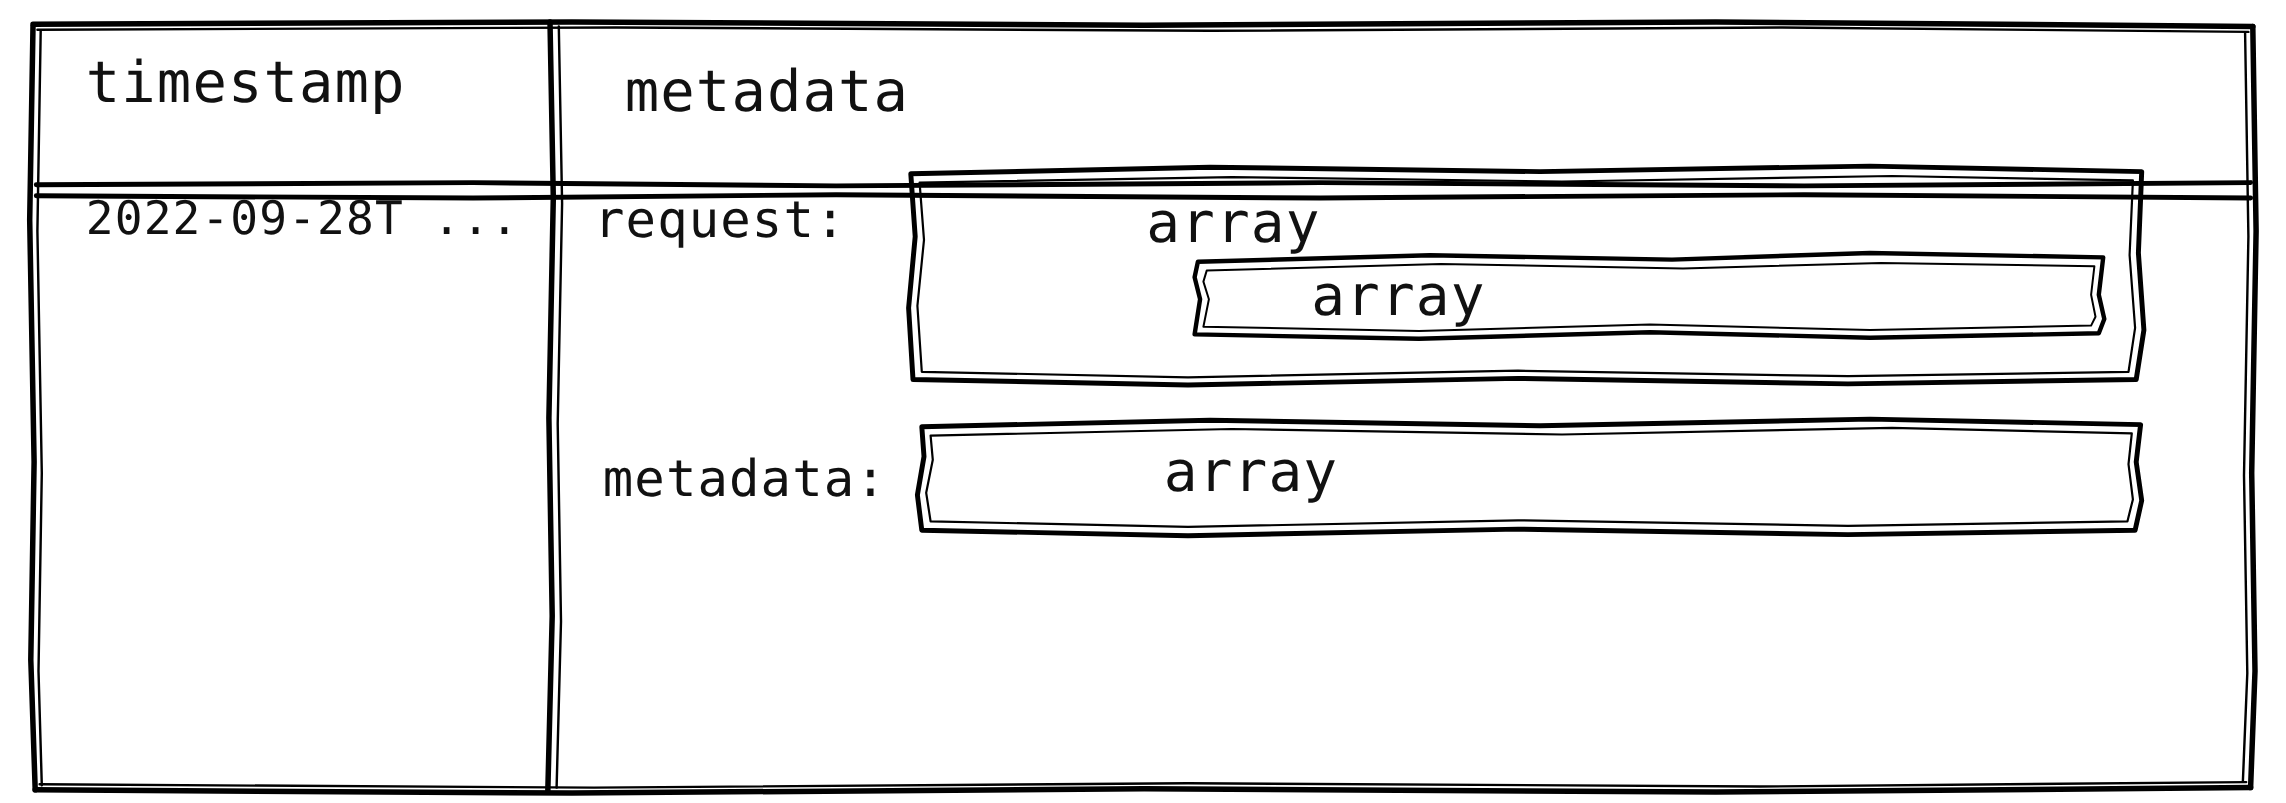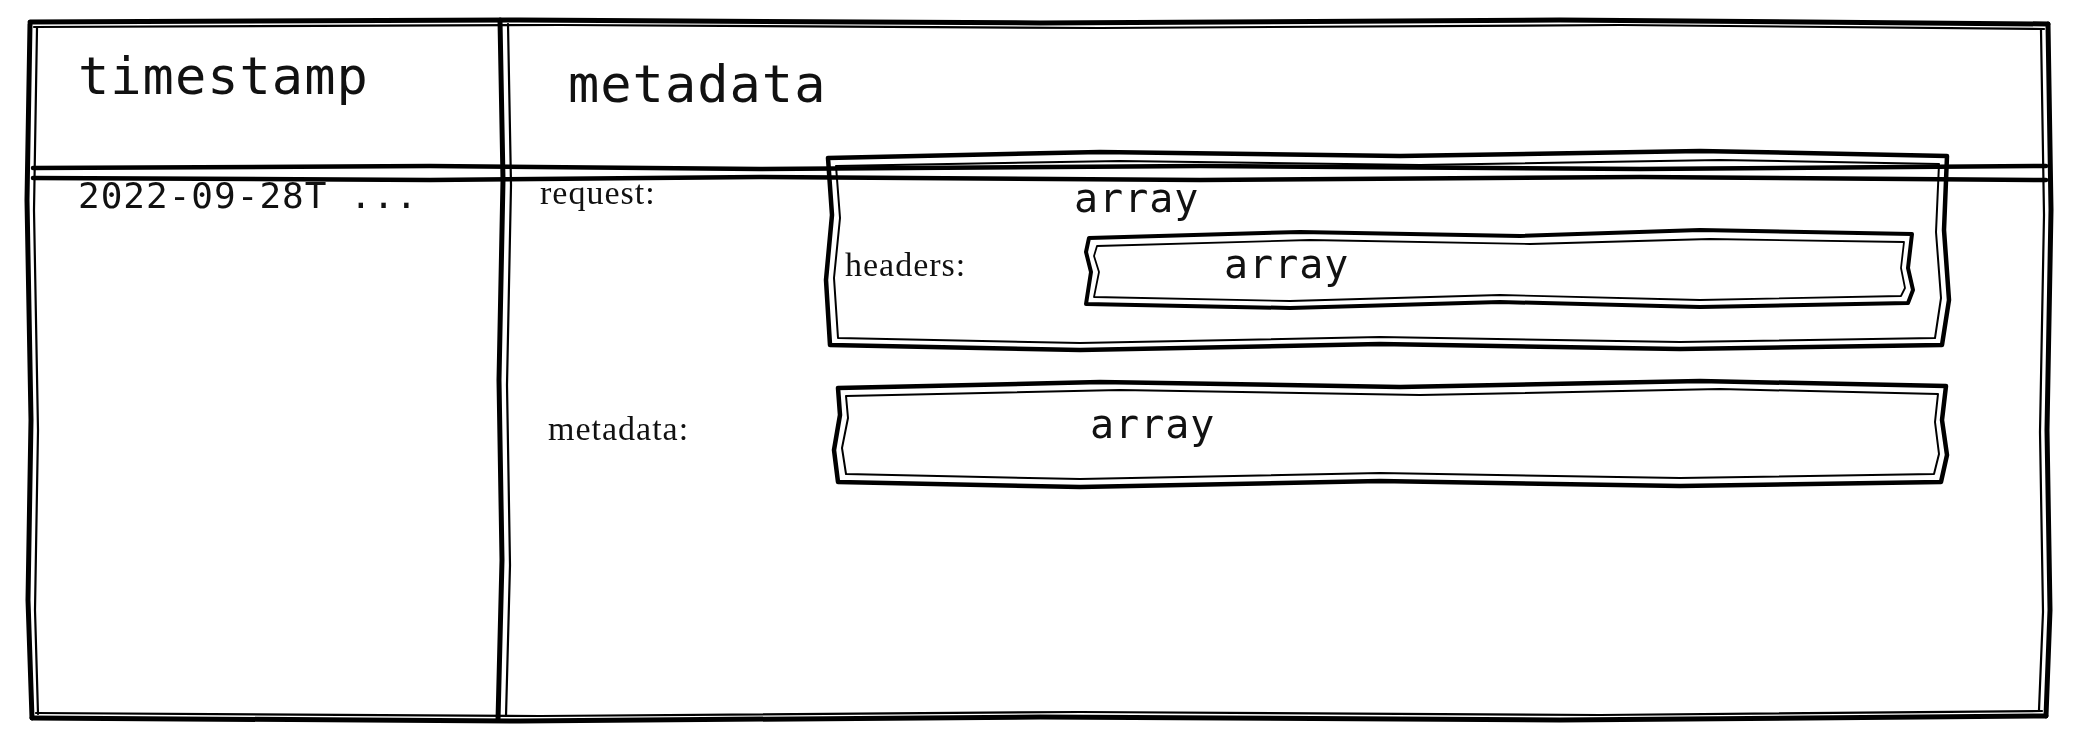--- a/index.html
+++ b/index.html
@@ -44,32 +44,30 @@
     font-family: "DejaVu Sans Mono", "Liberation Mono", monospace;
     color: #111111;
     line-height: 1;
   }
 
   .col-header {
     font-size: 52px;
     letter-spacing: 1px;
   }
   .cell-value {
-    font-size: 36px;
+    font-size: 42px;
     letter-spacing: 1px;
   }
   .field-label {
-    font-size: 34px;
+    font-size: 46px;
     letter-spacing: 1px;
-    font-family: Liberation Serif, serif;
   }
   .type-label {
-    font-size: 40px;
+    font-size: 51px;
     letter-spacing: 1px;
-    margin-left: 32px;
   }
 
   #hdr-timestamp { left: 78px;  top: 50px; }
   #hdr-metadata  { left: 568px; top: 58px; }
 
   #val-timestamp { left: 78px;  top: 178px; }
 
   #lbl-request   { left: 540px; top: 176px; }
   #lbl-response  { left: 548px; top: 412px; }
   #lbl-headers   { left: 845px; top: 248px; }
@@ -135,21 +133,20 @@
   <div class="txt col-header" id="hdr-timestamp">timestamp</div>
 
   <div class="txt col-header" id="hdr-metadata">metadata</div>
 
   <div class="txt cell-value" id="val-timestamp">2022-09-28T ...</div>
 
   <div class="txt field-label" id="lbl-request">request:</div>
 
   <div class="txt type-label" id="type-request-array">array</div>
 
-  <div class="txt field-label" id="lbl-headers">headers:</div>
 
   <div class="txt type-label" id="type-headers-array">array</div>
 
   <div class="txt field-label" id="lbl-response">metadata:</div>
 
   <div class="txt type-label" id="type-response-array">array</div>
 
 </div>
 
 </body></html>

